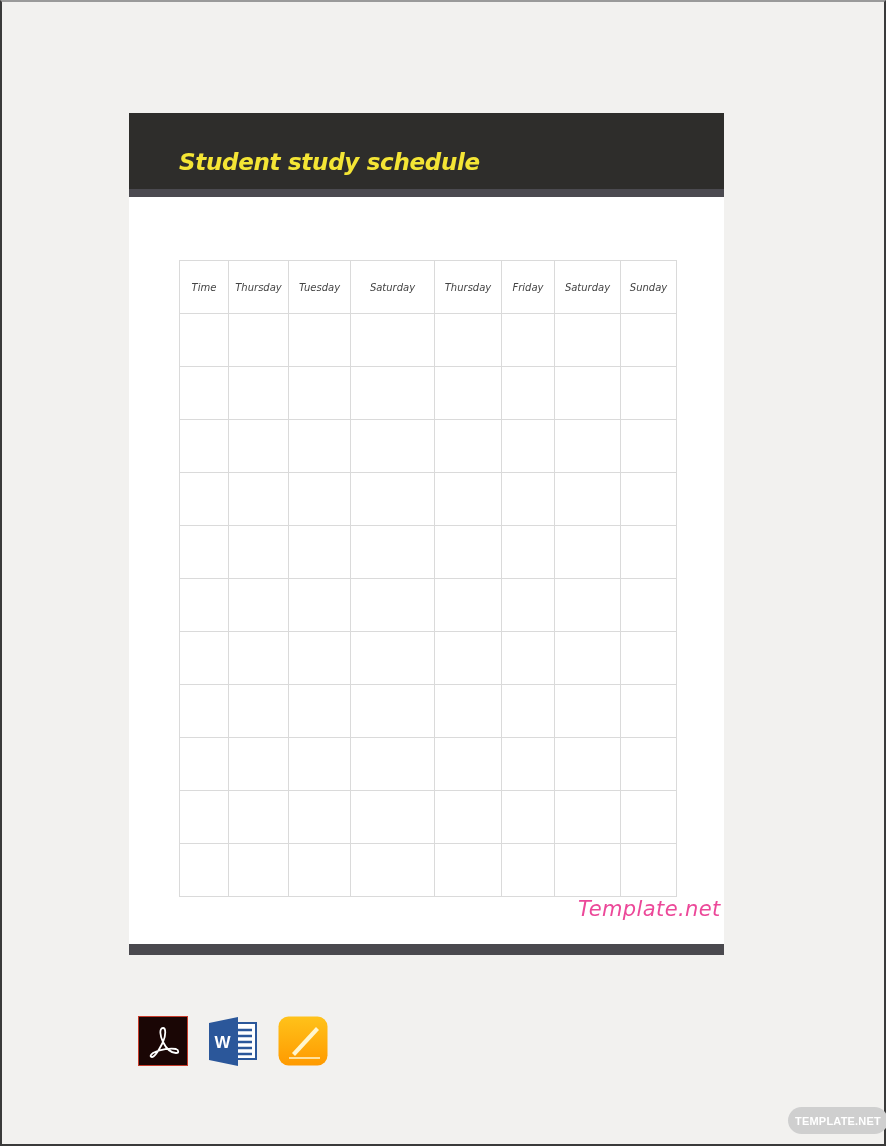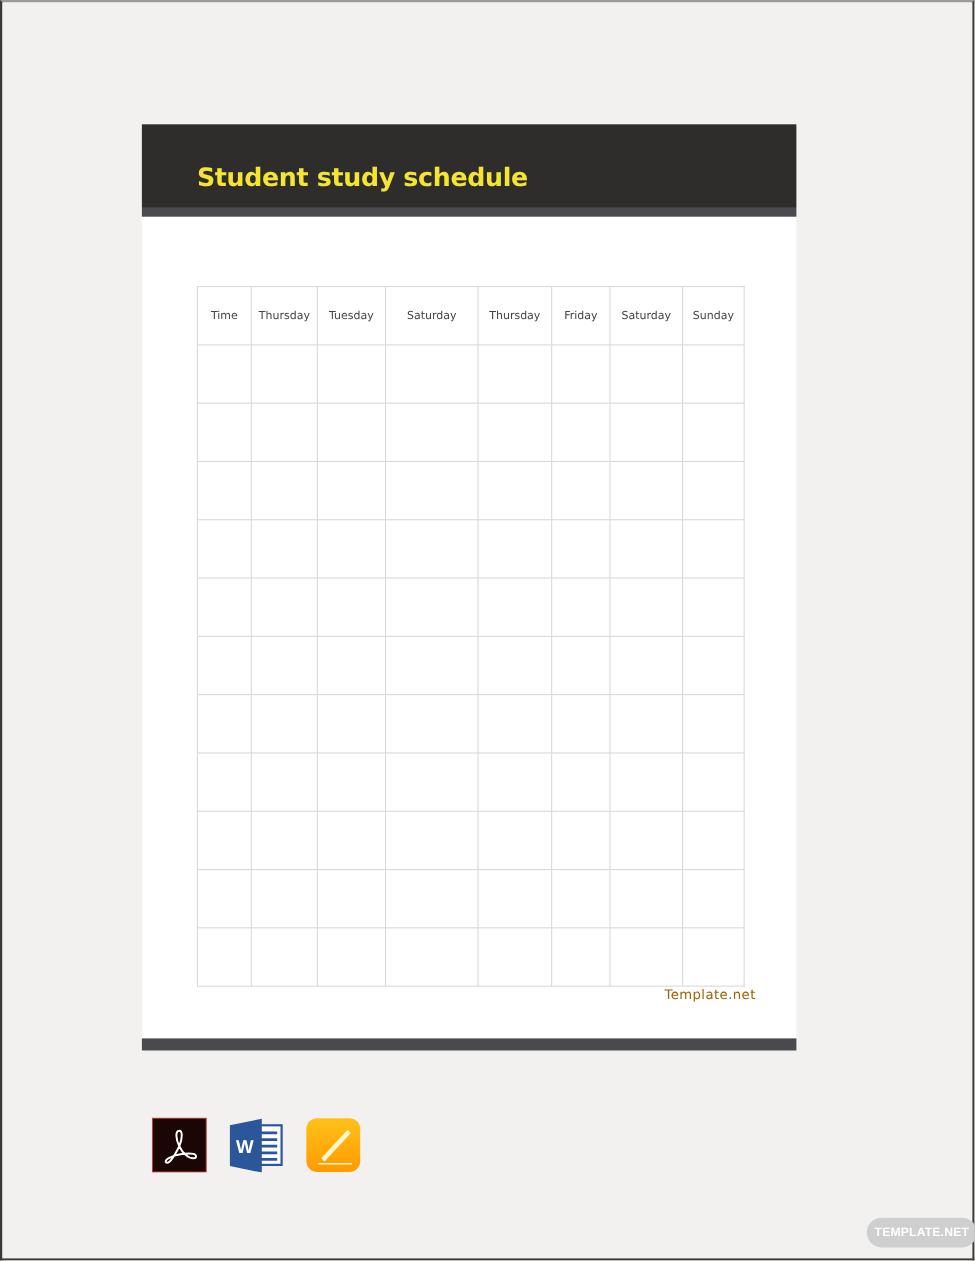--- a/index.html
+++ b/index.html
@@ -12,20 +12,21 @@
   }
   .frame {
     position: absolute; left: 0; top: 0; width: 882px; height: 1142px;
     border: 2px solid #3a3a3a;
     border-top-color: #9a9a9a;
     pointer-events: none;
   }
   .page {
     position: absolute; left: 129px; top: 113px; width: 595px; height: 842px;
     background: #ffffff;
+    font-style: italic;
   }
   .header-band {
     position: absolute; left: 0; top: 0; width: 595px; height: 76px;
     background: #2e2d2b;
   }
   .header-stripe {
     position: absolute; left: 0; top: 76px; width: 595px; height: 8px;
     background: #4b4a50;
   }
   .title {
@@ -46,22 +47,22 @@
     font-weight: normal;
     font-size: 12.5px;
     color: #444;
     text-align: center;
     white-space: nowrap;
     font-family: "DejaVu Sans", sans-serif;
   }
   table.schedule th { height: 52px; font-size: 10px; }
   table.schedule tr.body-row td { height: 52px; }
   .watermark {
-    position: absolute; left: 475px; top: 784px;
-    font-size: 12px; color: #a16207; letter-spacing: 0.4px;
+    position: absolute; left: 449px; top: 784px;
+    font-size: 21px; color: #ec4899; letter-spacing: 0.4px;
     font-family: "DejaVu Sans", sans-serif;
   }
   .footer-band {
     position: absolute; left: 0; top: 831px; width: 595px; height: 11px;
     background: #4a494e;
   }
   .formats {
     position: absolute; left: 138px; top: 1016px; display: flex; gap: 20px;
   }
   .fmt-icon {

